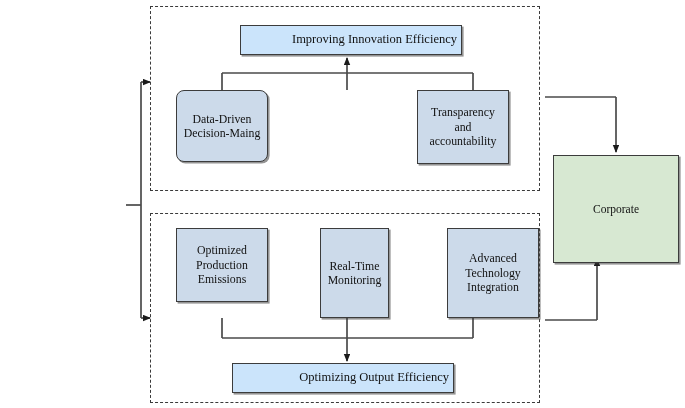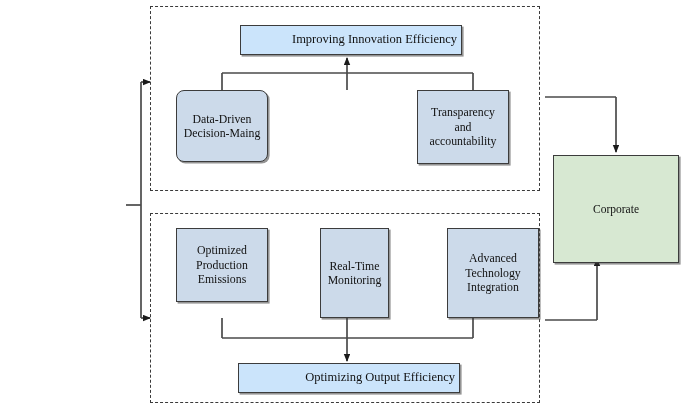--- a/index.html
+++ b/index.html
@@ -61,21 +61,21 @@
   .node-blue {
     background: #ccdaea;
     font-size: 11.8px;
   }
 
   
   #node-digital-transformation { left: 8px;   top: 158px; width: 118px; height: 94px; }
   #node-corporate-emissions    { left: 553px; top: 155px; width: 126px; height: 108px; }
 
   #node-improving-innovation   { left: 240px; top: 25px;  width: 222px; height: 30px; }
-  #node-optimizing-output      { left: 238px; top: 363px; width: 222px; height: 30px; }
+  #node-optimizing-output      { left: 232px; top: 363px; width: 222px; height: 30px; }
 
   #node-data-driven            { left: 176px; top: 90px;  width: 92px;  height: 72px; border-radius: 8px; }
   #node-collaboration          { left: 301px; top: 90px;  width: 92px;  height: 90px; }
   #node-transparency           { left: 417px; top: 90px;  width: 92px;  height: 74px; }
 
   #node-optimized-production   { left: 176px; top: 228px; width: 92px;  height: 74px; }
   #node-realtime-monitoring    { left: 301px; top: 228px; width: 69px;  height: 90px; margin-left: 19px; }
   #node-advanced-technology    { left: 447px; top: 228px; width: 92px;  height: 90px; }
 
   .node span { display: block; padding: 0 4px; }

